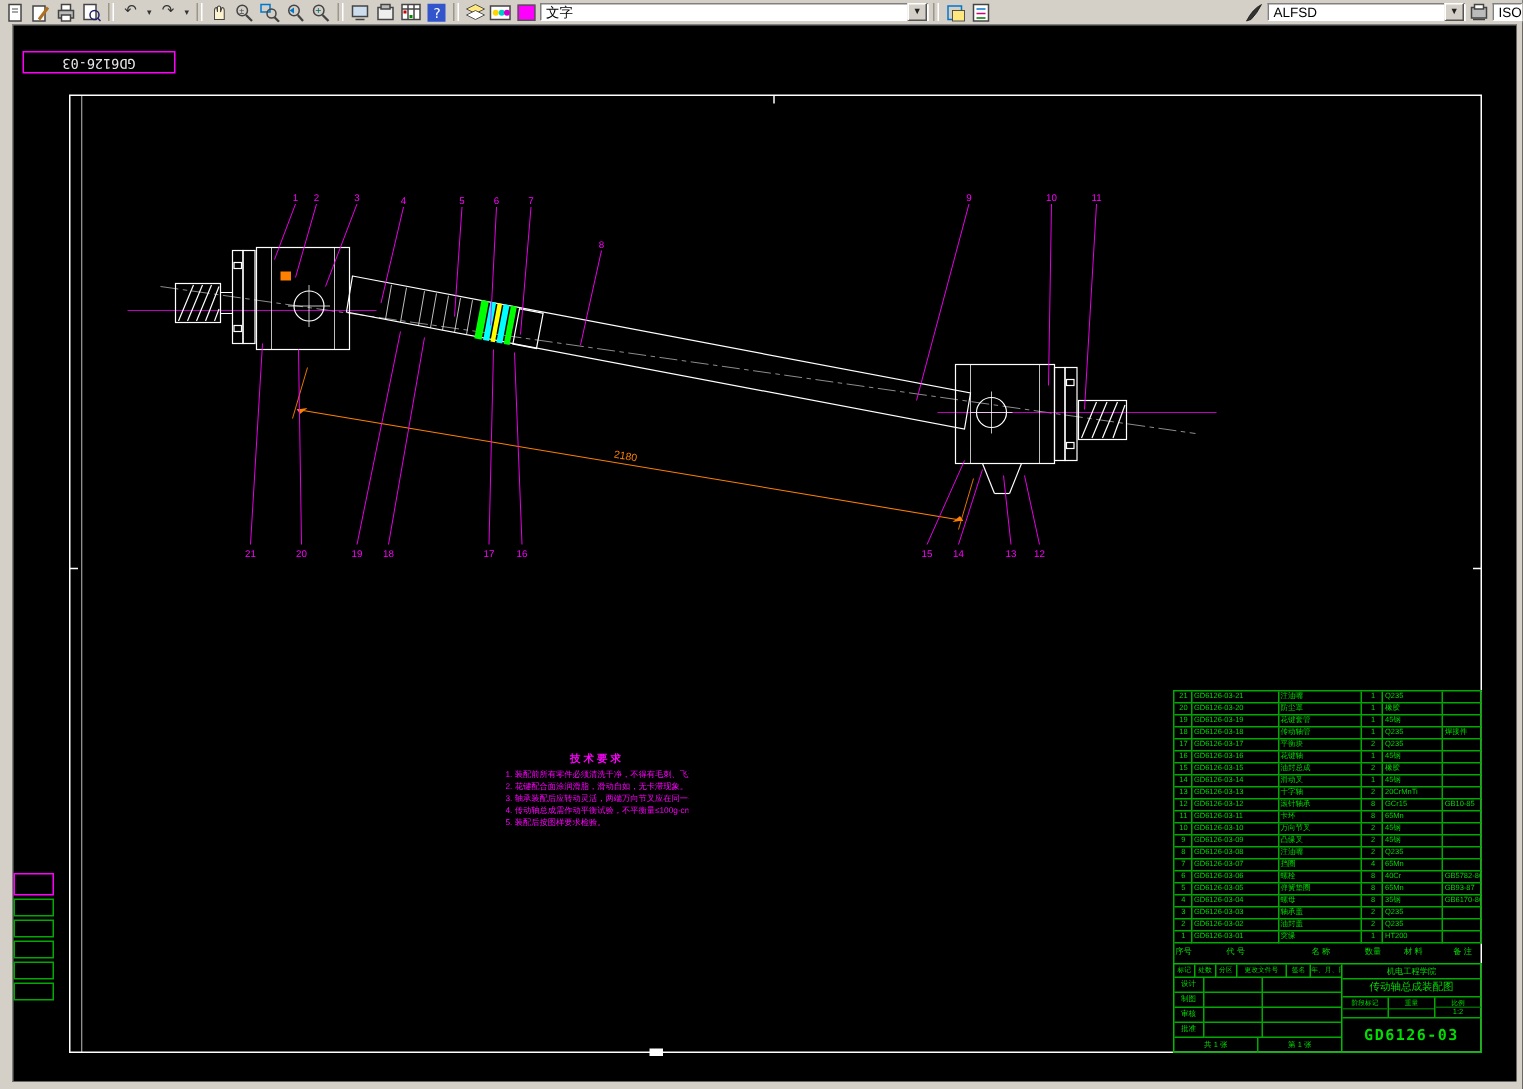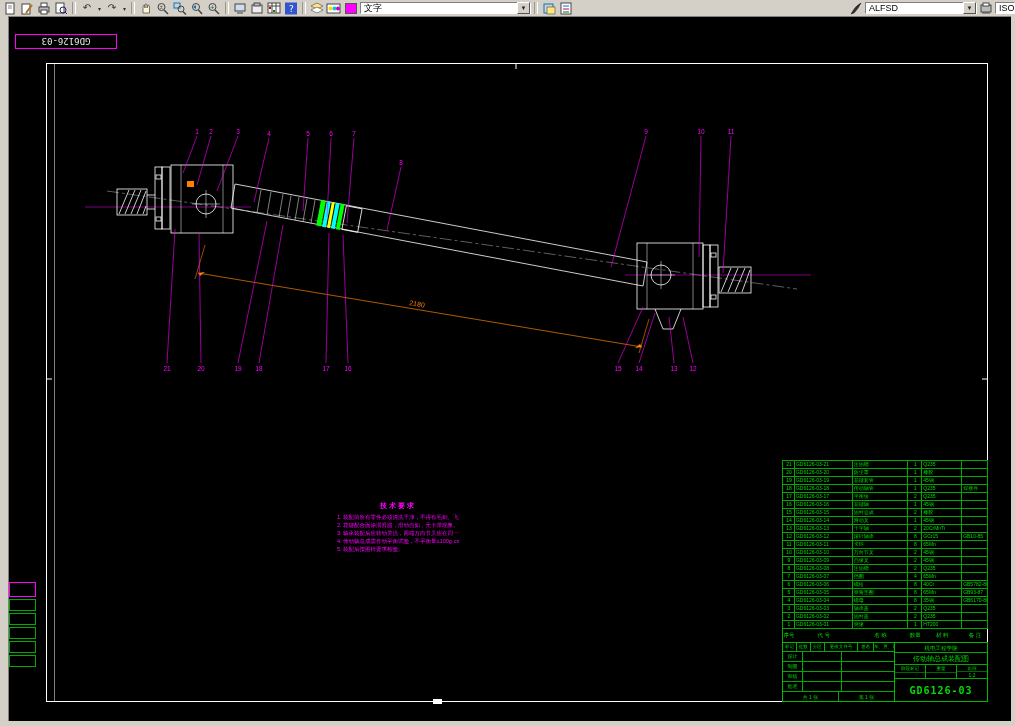--- a/index.html
+++ b/index.html
@@ -208,21 +208,21 @@
   </div>
   <div class="tbtn">
     <svg width="16" height="13">
         <rect x="1" y="2" width="13" height="9" fill="#fff" stroke="#444"></rect>
         <circle cx="4.5" cy="6.5" r="2" fill="#ffd700"></circle>
         <circle cx="8.5" cy="6.5" r="2" fill="#00cccc"></circle>
         <circle cx="12" cy="6.5" r="2" fill="#cc00cc"></circle>
       </svg>
   </div>
   <div class="swatch"></div>
-  <div class="combo" style="width:171px">
+  <div class="combo" style="width:259px">
     <span>文字</span>
     <span class="arrow">▼</span>
   </div>
   <div class="sep"></div>
   <div class="tbtn">
     <svg width="14" height="13">
         <rect x="2" y="2" width="9" height="9" fill="none" stroke="#07c"></rect>
         <rect x="5" y="5" width="8" height="7" fill="#ffe97f" stroke="#444" stroke-width="0.6"></rect>
       </svg>
   </div>
@@ -233,21 +233,21 @@
         <line x1="4" y1="7" x2="10" y2="7" stroke="#c07"></line>
         <line x1="4" y1="10" x2="10" y2="10" stroke="#070"></line>
       </svg>
   </div>
   <div style="flex:1"></div>
   <div class="tbtn">
     <svg width="14" height="13">
         <path d="M2 12 Q6 4 12 1 Q9 7 5 11 Z" fill="#333" stroke="#111" stroke-width="0.5"></path>
       </svg>
   </div>
-  <div class="combo" style="width:112px">
+  <div class="combo" style="width:132px">
     <span>ALFSD</span>
     <span class="arrow">▼</span>
   </div>
   <div class="tbtn">
     <svg width="14" height="13">
         <rect x="2" y="3" width="10" height="7" fill="#bbb" stroke="#444"></rect>
         <rect x="4" y="1" width="6" height="3" fill="#fff" stroke="#444"></rect>
         <line x1="3" y1="11" x2="11" y2="11" stroke="#444"></line>
       </svg>
   </div>

